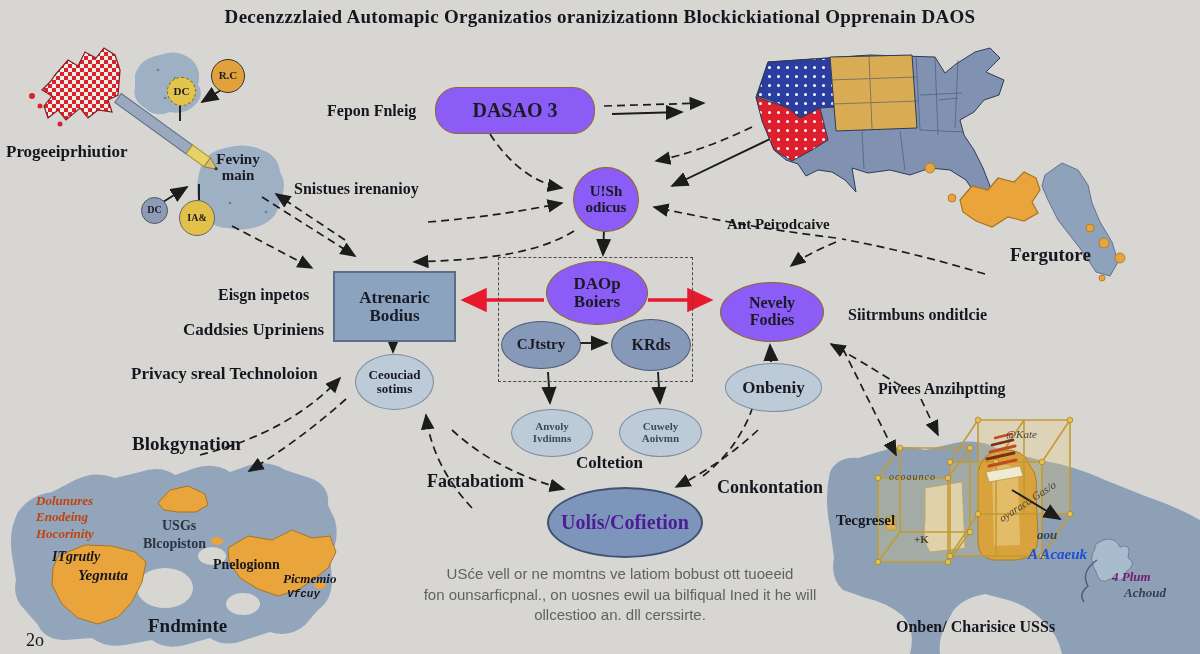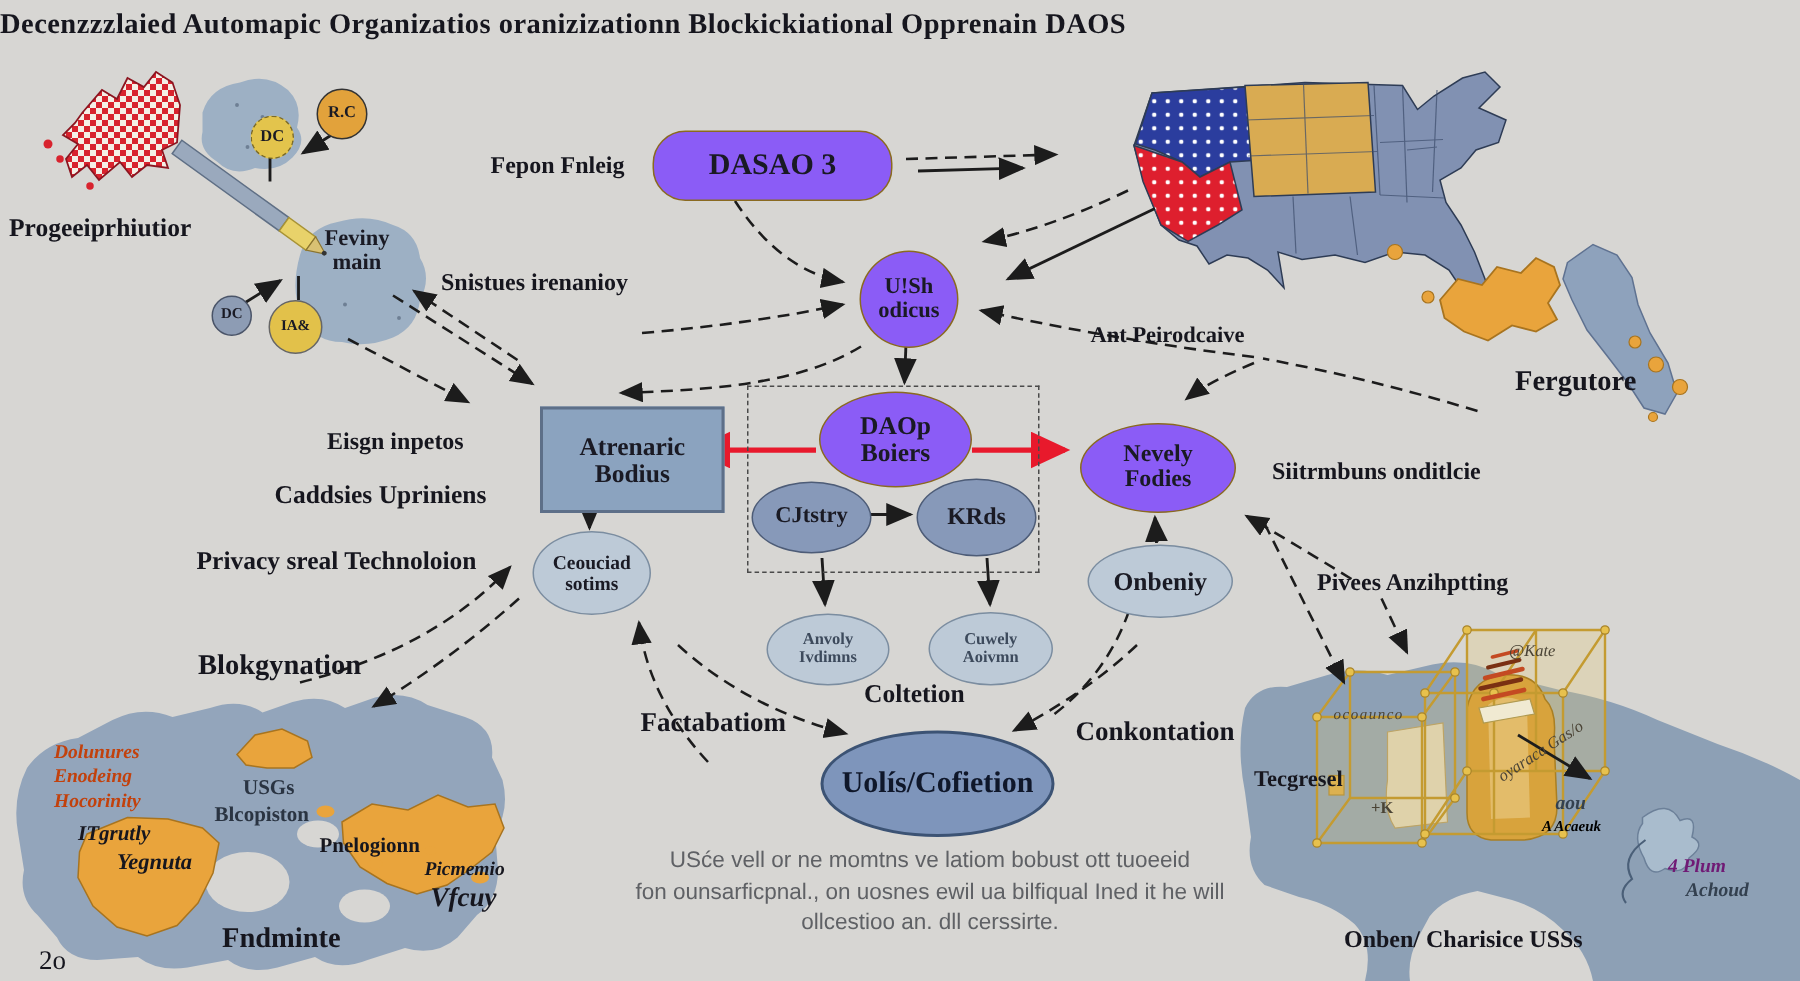--- a/index.html
+++ b/index.html
@@ -10,22 +10,22 @@
        white-space:nowrap;z-index:3;line-height:1.15;}
   .it{font-style:italic;}
   .node{position:absolute;display:flex;flex-direction:column;align-items:center;justify-content:center;
         text-align:center;font-family:"Liberation Serif",serif;font-weight:bold;color:#1a1a24;z-index:2;
         line-height:1.05;}
   .ell{border-radius:50%;}
   .orange{background:#8b5cf6;border:1.5px solid #8a6a20;}
   .bluebox{background:#8ba3bf;border:2px solid #5d6f88;}
   .bluell{background:#8799b9;border:1.5px solid #4d5c77;}
   .lightell{background:#bdcad7;border:1.5px solid #7b8da0;}
-  .darkell{background:#7e95bb;border:2px solid #3c5374;color:#0f172a;}
-  .title{left:0;right:0;top:6px;font-size:19px;letter-spacing:.3px;}
+  .darkell{background:#7e95bb;border:2px solid #3c5374;color:#4c1d95;}
+  .title{left:0;right:0;top:6px;text-align:center;font-size:19px;letter-spacing:.3px;}
   .dashedbox{position:absolute;left:498px;top:257px;width:193px;height:123px;
              border:1.5px dashed #4a4a4a;z-index:1;}
   .note{position:absolute;left:350px;top:564px;width:540px;text-align:center;z-index:3;
         font-family:"Liberation Sans",sans-serif;color:#5f6165;font-size:15px;line-height:1.38;}
   .note span{display:block;}
 </style>
 </head>
 <body>
 
 <div class="canvas">
@@ -259,21 +259,21 @@
 <div class="node orange ell" style="left:546px;top:261px;width:100px;height:62px;font-size:17px;">
   <span>DAOp</span>
   <span>Boiers</span>
 </div>
 
 <div class="node orange ell" style="left:720px;top:282px;width:102px;height:58px;font-size:16px;">
   <span>Nevely</span>
   <span>Fodies</span>
 </div>
 
-<div class="node bluebox" style="left:333px;top:271px;width:119px;height:67px;font-size:17px;margin-left:27px;">
+<div class="node bluebox" style="left:333px;top:271px;width:119px;height:67px;font-size:17px;">
   <span>Atrenaric</span>
   <span>Bodius</span>
 </div>
 
 <div class="node bluell ell" style="left:501px;top:321px;width:78px;height:46px;font-size:15px;">
   <span>CJtstry</span>
 </div>
 
 <div class="node bluell ell" style="left:611px;top:319px;width:78px;height:50px;font-size:16px;">
   <span>KRds</span>
@@ -345,28 +345,28 @@
   <div>Dolunures</div>
   <div>Enodeing</div>
   <div>Hocorinity</div>
 </div>
 <div class="lbl" style="left:162px;top:518px;font-size:14px;color:#2a3442;">USGs</div>
 <div class="lbl" style="left:143px;top:536px;font-size:14px;color:#2a3442;">Blcopiston</div>
 <div class="lbl it" style="left:52px;top:549px;font-size:14px;">ITgrutly</div>
 <div class="lbl it" style="left:78px;top:567px;font-size:15px;">Yegnuta</div>
 <div class="lbl" style="left:213px;top:557px;font-size:14px;">Pnelogionn</div>
 <div class="lbl it" style="left:283px;top:572px;font-size:13px;">Picmemio</div>
-<div class="lbl it" style="left:287px;top:588px;font-size:18px;">Vfcuy</div>
+<div class="lbl it" style="left:287px;top:588px;font-size:11px;font-family:Liberation Mono, monospace;">Vfcuy</div>
 <div class="lbl" style="left:148px;top:615px;font-size:19px;">Fndminte</div>
 <div class="lbl" style="left:26px;top:630px;font-size:18px;font-weight:normal;">2o</div>
 
 <div class="lbl" style="left:836px;top:512px;font-size:15px;">Tecgresel</div>
 <div class="lbl it" style="left:1006px;top:428px;font-size:11px;font-weight:normal;color:#4a4335;">@Kate</div>
 <div class="lbl it" style="left:889px;top:471px;font-size:10px;font-weight:normal;color:#4a4335;letter-spacing:1px;">ocoaunco</div>
 <div class="lbl it" style="left:995px;top:495px;font-size:11px;font-weight:normal;color:#4a4335;transform:rotate(-33deg);">oyaraca Gas/o</div>
 <div class="lbl" style="left:914px;top:533px;font-size:11px;color:#4a4335;">+K</div>
 <div class="lbl it" style="left:1037px;top:528px;font-size:13px;color:#33404f;">aou</div>
-<div class="lbl it" style="left:1028px;top:546px;font-size:10px;color:#000000;">A Acaeuk</div>
+<div class="lbl it" style="left:1028px;top:546px;font-size:15px;color:#1d4ed8;">A Acaeuk</div>
 <div class="lbl it" style="left:1112px;top:570px;font-size:13px;color:#701a75;">4 Plum</div>
 <div class="lbl it" style="left:1124px;top:586px;font-size:13px;color:#33404f;">Achoud</div>
 <div class="lbl" style="left:896px;top:618px;font-size:16px;">Onben/  Charisice USSs</div>
 
 </div>
 
 </body></html>

